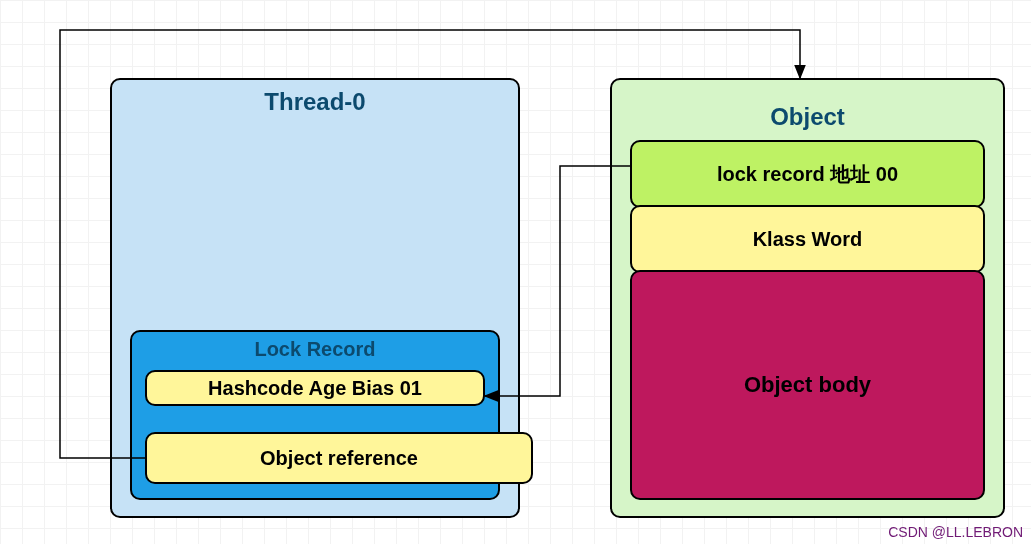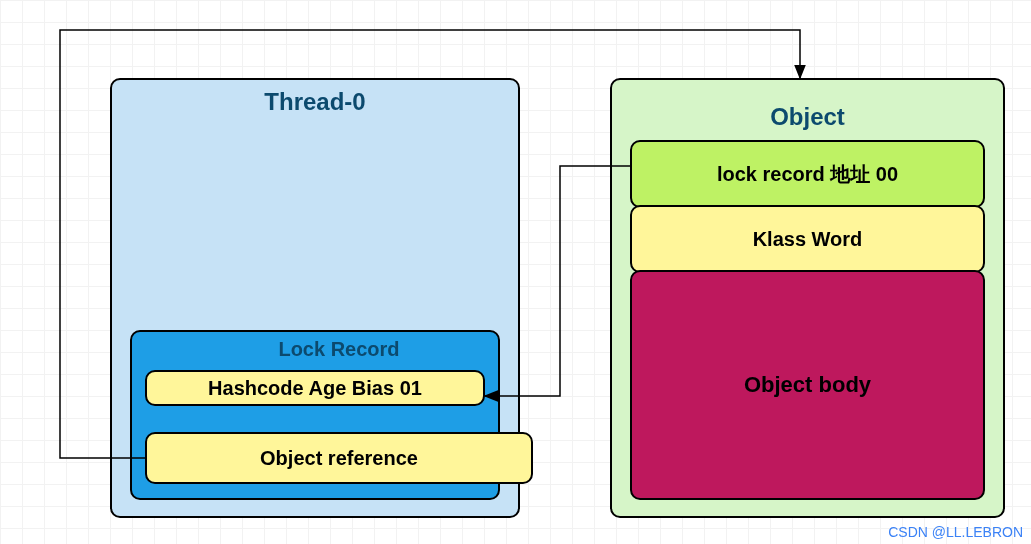--- a/index.html
+++ b/index.html
@@ -52,21 +52,20 @@
     top: 330px;
     width: 370px;
     height: 170px;
     background: #1e9ee6;
   }
   #lockrecord-title {
     left: 130px;
     top: 338px;
     width: 370px;
     font-size: 20px;
-    padding-left: 24px;
   }
 
   #hashcode-box {
     left: 145px;
     top: 370px;
     width: 340px;
     height: 36px;
     background: #fff69a;
     display: flex;
     align-items: center;
@@ -138,21 +137,21 @@
     justify-content: center;
     font-weight: bold;
     font-size: 22px;
   }
 
   #attribution {
     position: absolute;
     right: 8px;
     bottom: 4px;
     font-size: 14px;
-    color: #3b82f6;
+    color: #701a75;
     font-family: Arial, sans-serif;
   }
 
   svg#arrows {
     position: absolute;
     left: 0;
     top: 0;
     width: 1031px;
     height: 544px;
     pointer-events: none;

